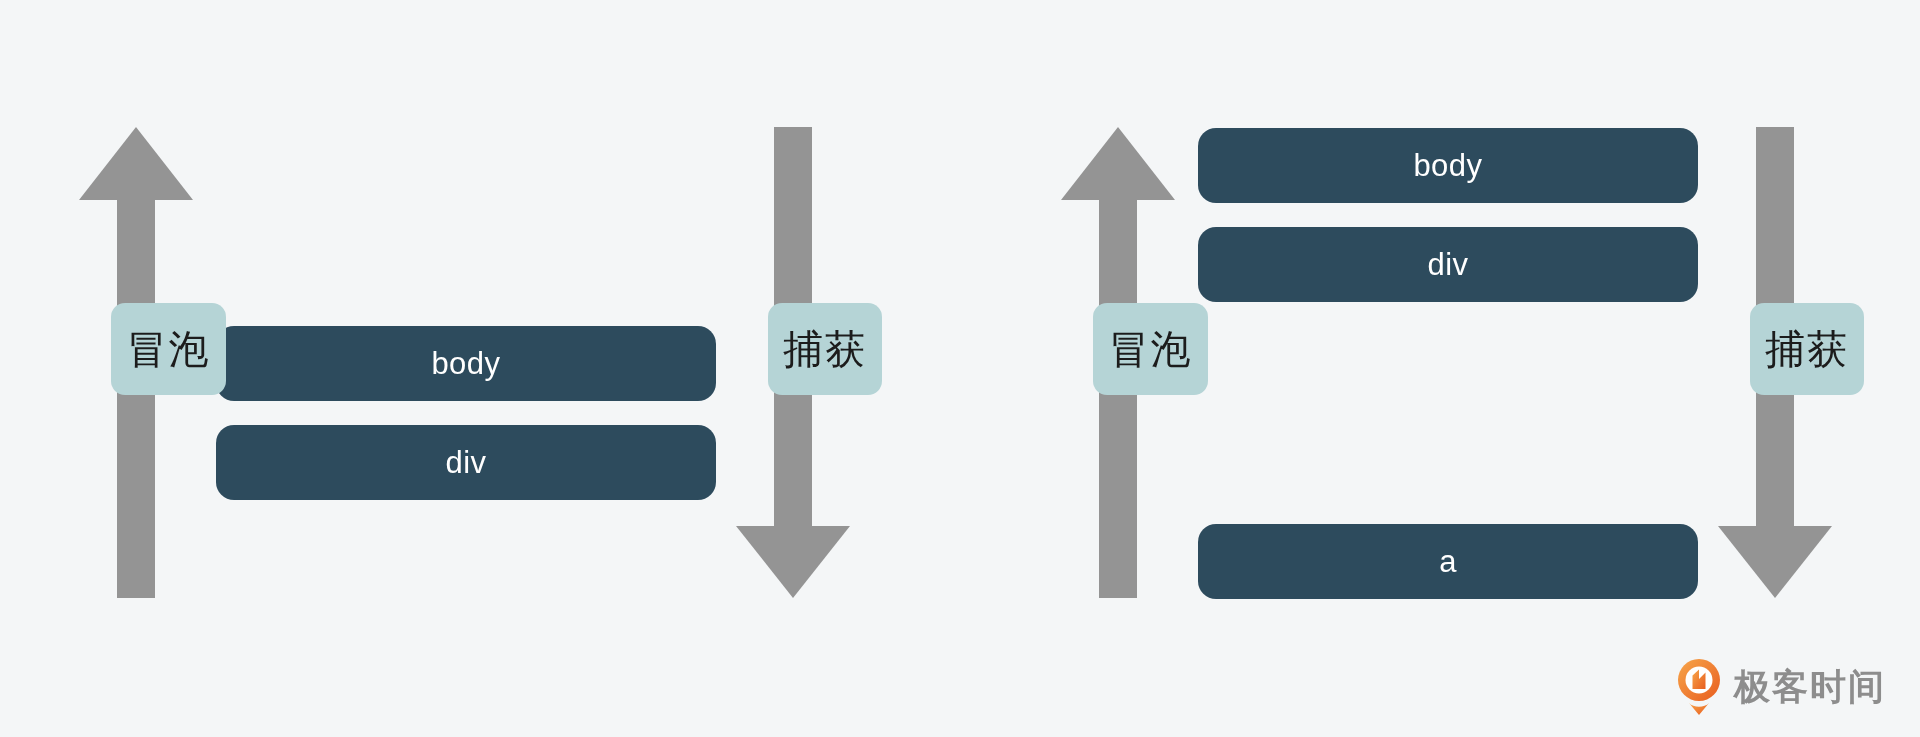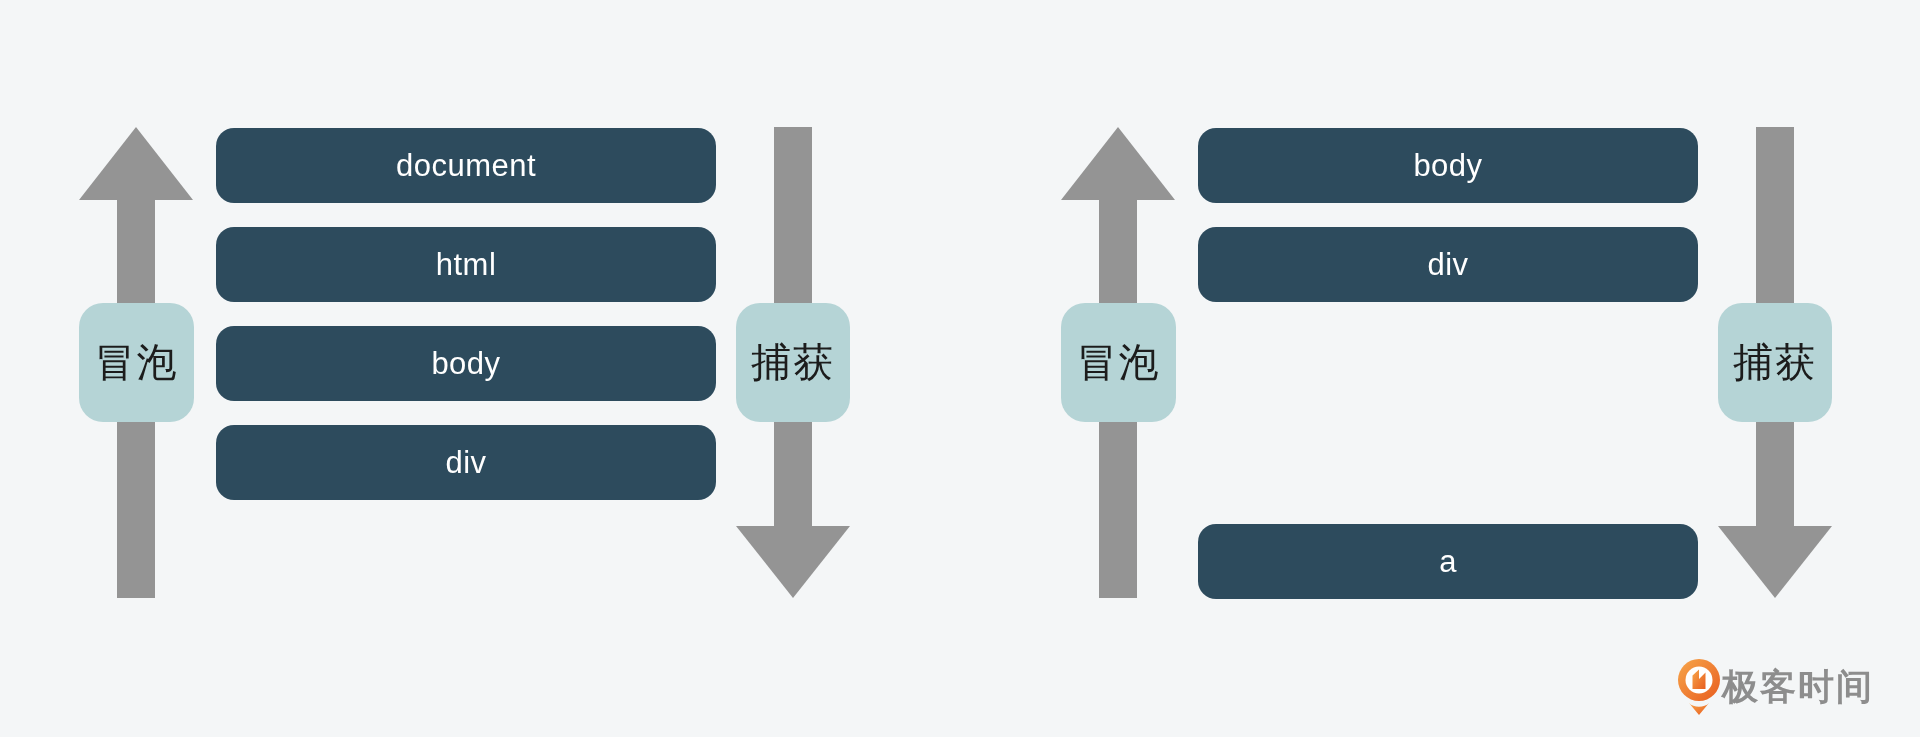--- a/index.html
+++ b/index.html
@@ -48,56 +48,51 @@
     background:var(--box);border-radius:18px;
     display:flex;align-items:center;justify-content:center;
   }
   .node-box span{
     color:var(--box-text);font-size:31px;font-weight:500;letter-spacing:.5px;
   }
   .nb0{top:128px;} .nb1{top:227px;} .nb2{top:326px;} .nb3{top:425px;} .nb4{top:524px;}
 
   
   .flow-label{
-    position:absolute;top:303px;width:115px;height:119px;
-    background:var(--label-bg);border-radius:24px;
+    position:absolute;top:303px;width:115px;height:92px;
+    background:var(--label-bg);border-radius:14px;
     display:flex;align-items:center;justify-content:center;
     z-index:3;
+    margin-left:32px;
   }
   .flow-label span{color:var(--label-text);font-size:40px;font-weight:500;letter-spacing:2px;}
   .bubble{left:19px;}
   .capture{left:676px;width:114px;}
 
   
   .logo{
     position:absolute;left:1676px;top:658px;height:58px;
-    display:flex;align-items:center;gap:0;z-index:5;
+    display:flex;align-items:center;gap:12px;z-index:5;
   }
   .logo-text{
     color:var(--logo-text);font-size:36px;font-weight:600;letter-spacing:2px;
     line-height:1;
   }
 </style>
 </head>
 <body>
 
 <div class="canvas">
 
   <section class="diagram left">
     <div class="arrow-part up-head"></div>
     <div class="arrow-part up-shaft"></div>
     <div class="arrow-part down-shaft"></div>
     <div class="arrow-part down-head"></div>
 
-    <div class="node-box nb0">
-        <span>document</span>
-      </div>
-    <div class="node-box nb1">
-        <span>html</span>
-      </div>
     <div class="node-box nb2">
         <span>body</span>
       </div>
     <div class="node-box nb3">
         <span>div</span>
       </div>
 
     <div class="flow-label bubble">
         <span>冒泡</span>
       </div>

